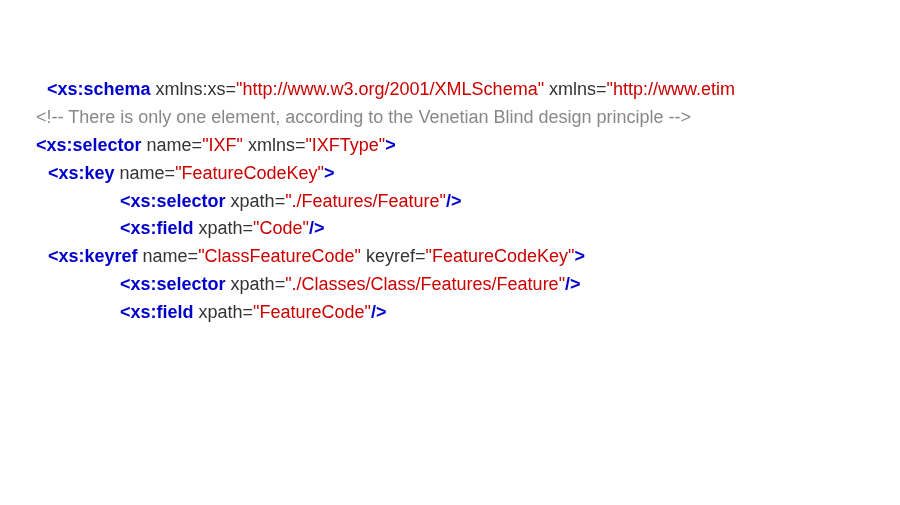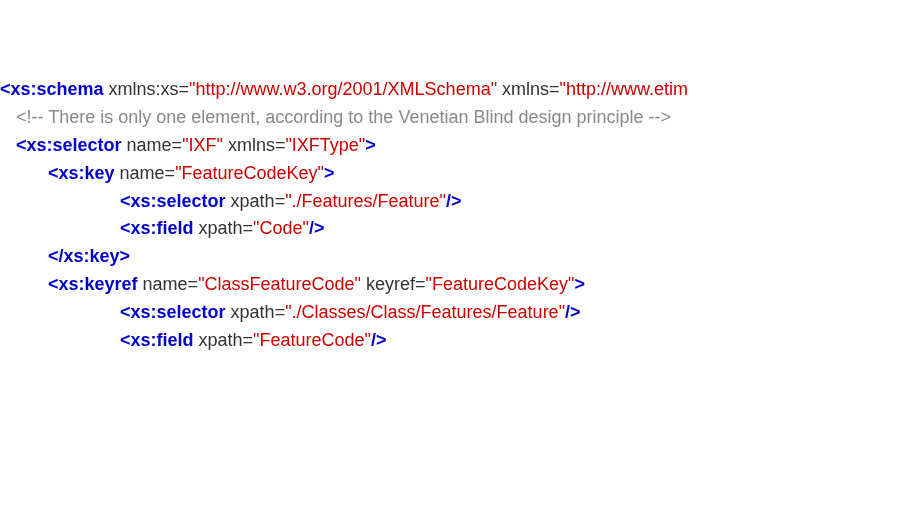--- a/index.html
+++ b/index.html
@@ -14,39 +14,38 @@
     overflow: hidden;
   }
   .code {
     padding-top: 76px;
     padding-left: 0px;
     white-space: nowrap;
   }
   .line {
     display: block;
   }
-  .i0 { padding-left: 0px; }
-  .i1 { padding-left: 16px; }
+  .i0 { padding-left: 0px; margin-left: 47px; }
+  .i1 { padding-left: 36px; }
   .i2 { padding-left: 48px; }
   .i4 { padding-left: 120px; }
 
   .punct { color: #0000cc; font-weight: bold; }
   .tag   { color: #0000cc; font-weight: bold; }
   .attr  { color: #333333; }
   .eq    { color: #333333; }
   .val   { color: #cc0000; }
   .comment { color: #888888; }
 </style>
 </head>
 <body>
 
 <div class="code">
   <div class="line i0"><span class="punct">&lt;</span><span class="tag">xs:schema</span><span class="attr"> xmlns:xs</span><span class="eq">=</span><span class="val">"http://www.w3.org/2001/XMLSchema"</span><span class="attr"> xmlns</span><span class="eq">=</span><span class="val">"http://www.etim</span></div>
   <div class="line i1"><span class="comment">&lt;!-- There is only one element, according to the Venetian Blind design principle --&gt;</span></div>
   <div class="line i1"><span class="punct">&lt;</span><span class="tag">xs:selector</span><span class="attr"> name</span><span class="eq">=</span><span class="val">"IXF"</span><span class="attr"> xmlns</span><span class="eq">=</span><span class="val">"IXFType"</span><span class="punct">&gt;</span></div>
   <div class="line i2"><span class="punct">&lt;</span><span class="tag">xs:key</span><span class="attr"> name</span><span class="eq">=</span><span class="val">"FeatureCodeKey"</span><span class="punct">&gt;</span></div>
   <div class="line i4"><span class="punct">&lt;</span><span class="tag">xs:selector</span><span class="attr"> xpath</span><span class="eq">=</span><span class="val">"./Features/Feature"</span><span class="punct">/&gt;</span></div>
   <div class="line i4"><span class="punct">&lt;</span><span class="tag">xs:field</span><span class="attr"> xpath</span><span class="eq">=</span><span class="val">"Code"</span><span class="punct">/&gt;</span></div>
-  <div class="line i2"><span class="punct">&lt;/</span><span class="tag">xs:key</span><span class="punct">&gt;</span></div>
   <div class="line i2"><span class="punct">&lt;</span><span class="tag">xs:keyref</span><span class="attr"> name</span><span class="eq">=</span><span class="val">"ClassFeatureCode"</span><span class="attr"> keyref</span><span class="eq">=</span><span class="val">"FeatureCodeKey"</span><span class="punct">&gt;</span></div>
   <div class="line i4"><span class="punct">&lt;</span><span class="tag">xs:selector</span><span class="attr"> xpath</span><span class="eq">=</span><span class="val">"./Classes/Class/Features/Feature"</span><span class="punct">/&gt;</span></div>
   <div class="line i4"><span class="punct">&lt;</span><span class="tag">xs:field</span><span class="attr"> xpath</span><span class="eq">=</span><span class="val">"FeatureCode"</span><span class="punct">/&gt;</span></div>
 </div>
 
 </body></html>

